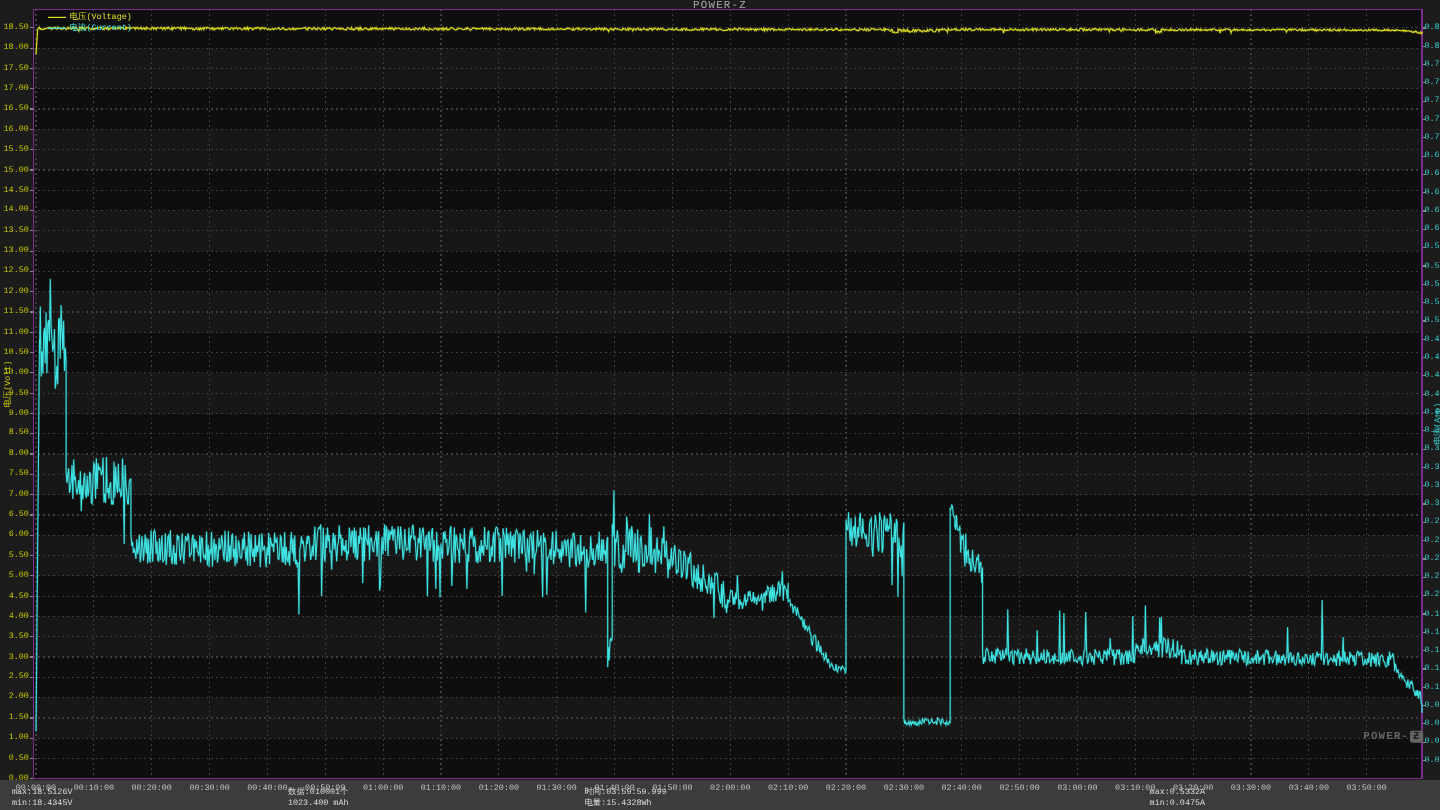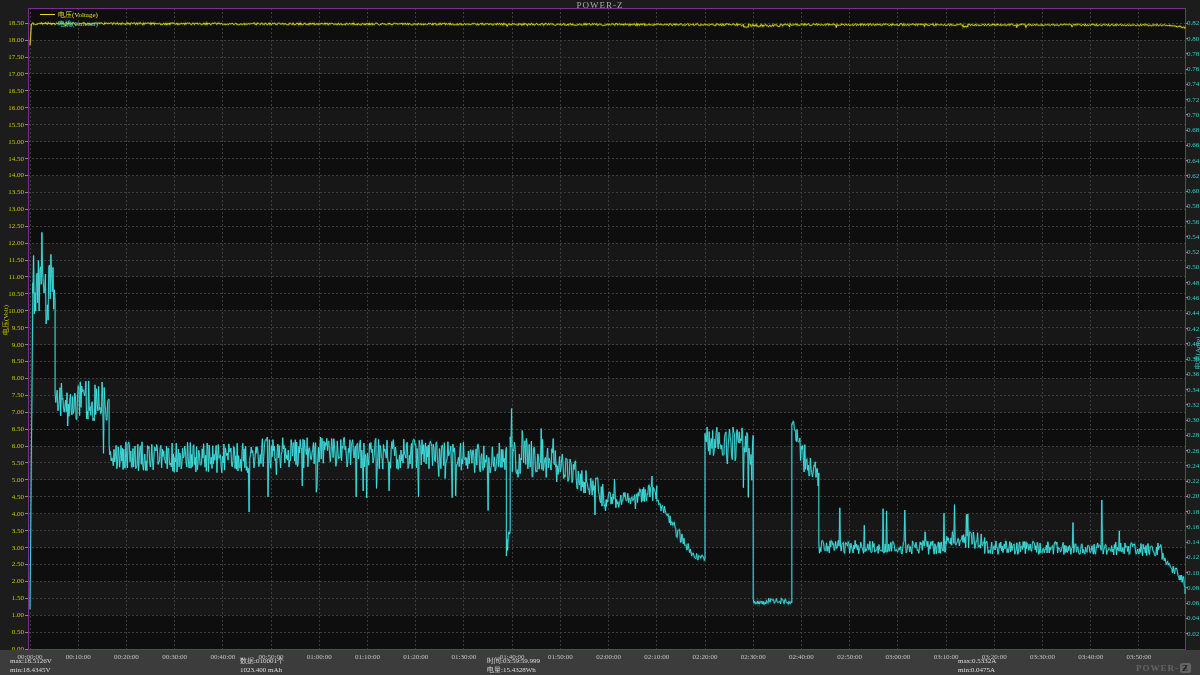--- a/index.html
+++ b/index.html
@@ -1,34 +1,34 @@
 <!DOCTYPE html>
 <html><head>
 <meta charset="utf-8">
 <style>
   html,body{margin:0;padding:0;background:#101010;}
   .app{position:relative;width:1200px;height:675px;background:#1c1c1c;overflow:hidden;
-       font-family:Liberation Serif, serif;}
+       font-family:Liberation Mono, monospace;}
   .chart-title{position:absolute;top:0;left:0;width:1200px;text-align:center;
        font-size:9px;letter-spacing:1px;color:#a9a9a9;}
   #plot-svg{position:absolute;left:0;top:0;}
   .ylab{position:absolute;width:24px;text-align:right;font-size:7px;line-height:8px;color:#c9c900;}
   .yrlab{position:absolute;left:1187px;width:22px;text-align:left;font-size:7px;line-height:8px;color:#38cfcf;}
   .xlab{position:absolute;width:44px;text-align:center;font-size:7px;color:#c4c4c4;top:3px;}
   .axis-title{position:absolute;font-size:7px;white-space:nowrap;transform:rotate(-90deg);transform-origin:center;}
   .axis-title-left{left:-14px;top:315px;color:#c9c900;width:40px;text-align:center;}
   .axis-title-right{left:1178px;top:348px;color:#38cfcf;width:40px;text-align:center;}
   #legend{position:absolute;left:40px;top:10px;}
   .lgrow{display:flex;align-items:center;height:9px;}
   .lgline{display:inline-block;width:15px;height:1px;margin-right:3px;}
   .lgtext{font-size:7px;line-height:8px;white-space:nowrap;}
   .statusbar{position:absolute;left:0;top:650px;width:1200px;height:25px;background:#3c3c3c;}
   .statcol{position:absolute;top:7px;}
   .statline{font-size:7px;line-height:8.5px;color:#dedede;white-space:nowrap;}
-  .watermark{position:absolute;left:1101px;top:663px;font-size:9px;font-weight:bold;color:#646464;letter-spacing:1px;padding-left:35px;}
+  .watermark{position:absolute;left:1101px;top:609px;font-size:9px;font-weight:bold;color:#646464;letter-spacing:1px;padding-left:35px;}
   .zbox{display:inline-block;background:#646464;color:#1c1c1c;border-radius:2px;padding:0 2px;margin-left:1px;}
 </style>
 </head>
 <body>
 
 <div class="app">
   <div class="chart-title">POWER-Z</div>
 
   <svg id="plot-svg" width="1200" height="675">
       <rect x="28" y="615.1741424802111" width="1157" height="33.82585751978888" fill="#0e0e0e"></rect>

